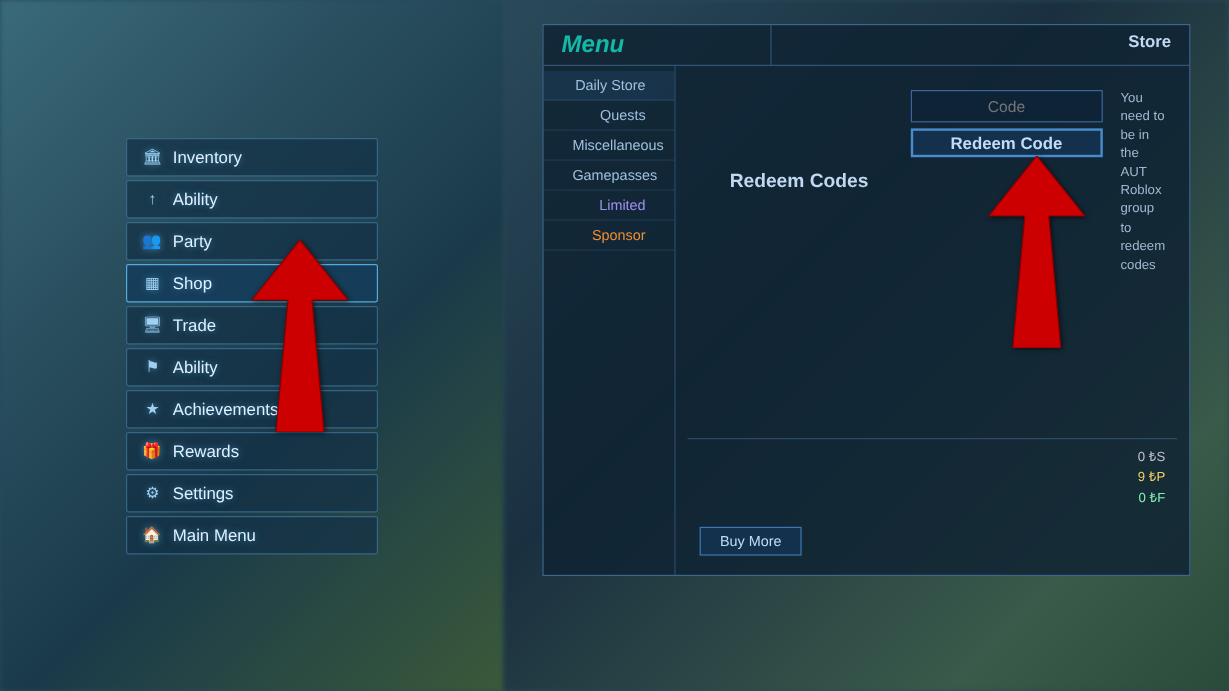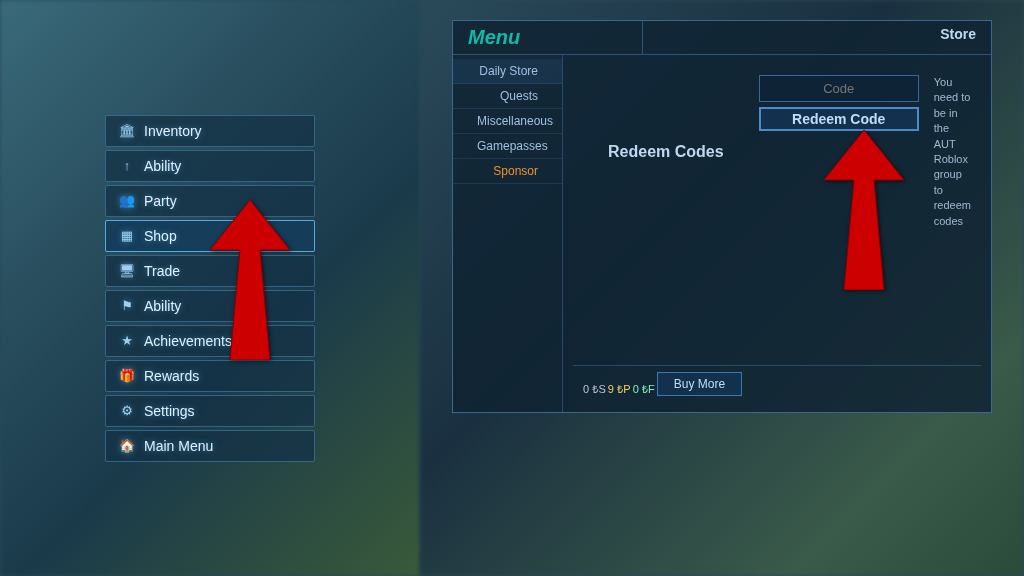--- a/index.html
+++ b/index.html
@@ -221,35 +221,35 @@
       color: #a0b8d0;
       font-size: 11px;
       max-width: 140px;
       line-height: 1.4;
     }
 
     .store-footer {
       border-top: 1px solid rgba(80, 130, 180, 0.4);
       padding: 6px 10px;
       display: flex;
-      flex-direction: row;
+      flex-direction: column;
       gap: 2px;
       align-items: flex-end;
     }
 
     .currency-item {
       font-size: 11px;
     }
 
     .currency-item.silver { color: #c0c0d0; }
     .currency-item.gold { color: #f0d060; }
     .currency-item.premium { color: #80f0b0; }
 
     .buy-more-btn {
-      margin-top: 0;
+      margin-top: 16px;
       padding: 4px 16px;
       background: rgba(20, 50, 80, 0.9);
       border: 1px solid rgba(80, 150, 220, 0.7);
       color: #c0ddf8;
       font-size: 12px;
       cursor: pointer;
       align-self: flex-start;
     }
 
     
@@ -364,20 +364,23 @@
           <span>Daily Store</span>
         </div>
         <div class="store-nav-item">
           <span>Quests</span>
         </div>
         <div class="store-nav-item">
           <span>Miscellaneous</span>
         </div>
         <div class="store-nav-item">
           <span>Gamepasses</span>
+        </div>
+        <div class="store-nav-item limited">
+          <span>Limited</span>
         </div>
         <div class="store-nav-item sponsor">
           <span>Sponsor</span>
         </div>
         <div class="store-nav-spacer"></div>
       </div>
 
       <div class="store-content">
         <div class="content-area">
           <div class="redeem-section">

